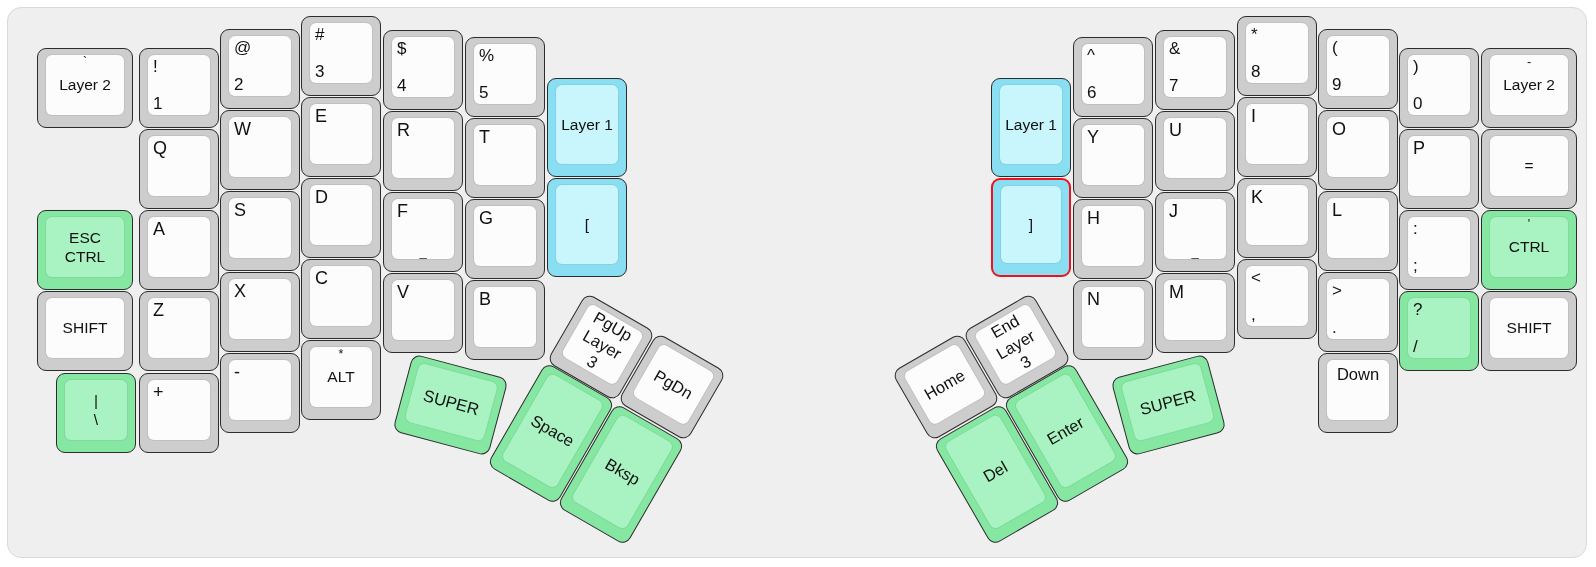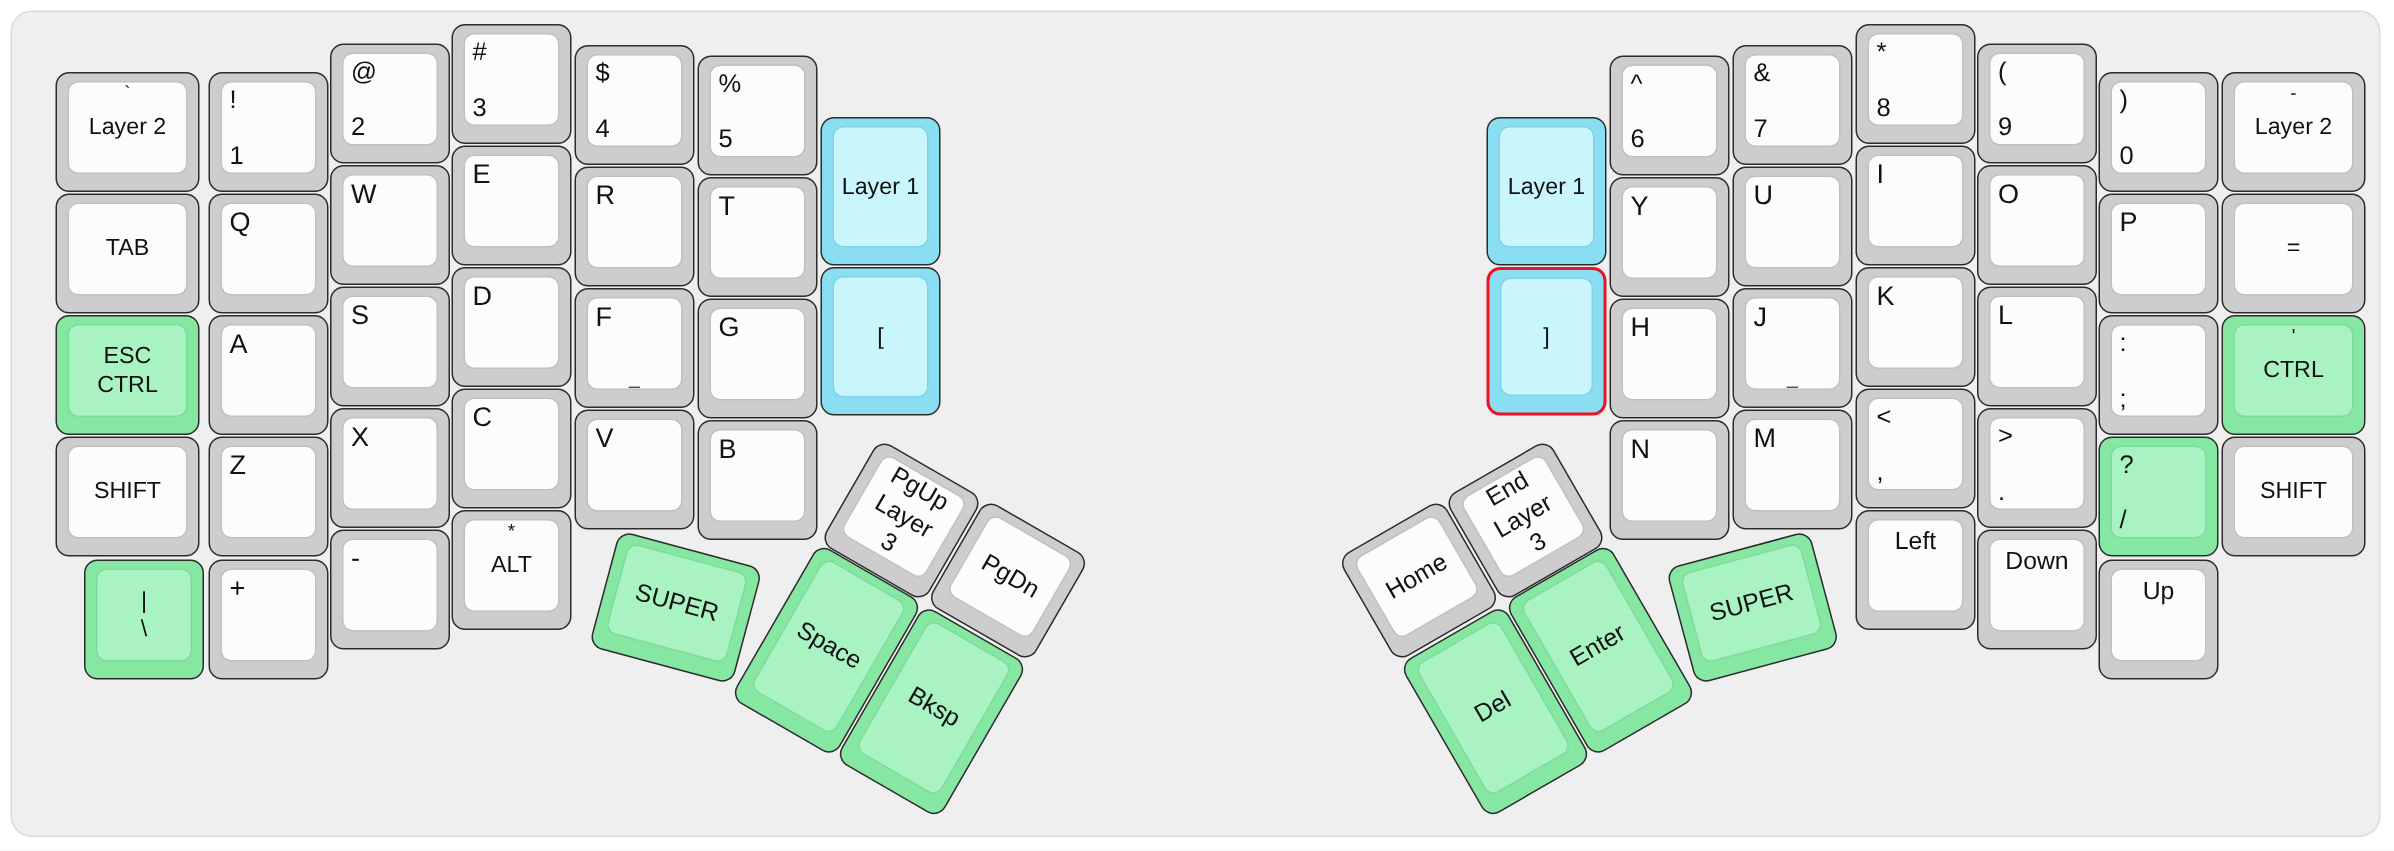--- a/index.html
+++ b/index.html
@@ -54,25 +54,20 @@
 <body>
 
 <div class="panel"></div>
 <div id="board">
     <div class="key white align-center" style="left: 37px; top: 48px; width: 96px; height: 80px;">
       <div class="cap">
         <span class="small">`</span>
         <span class="legend">Layer 2</span>
       </div>
     </div>
-    <div class="key white align-center" style="left: 37px; top: 129px; width: 96px; height: 80px;">
-      <div class="cap">
-        <span class="legend">TAB</span>
-      </div>
-    </div>
     <div class="key green align-center" style="left: 37px; top: 210px; width: 96px; height: 80px;">
       <div class="cap">
         <span class="legend">ESC</span>
         <span class="legend">CTRL</span>
       </div>
     </div>
     <div class="key white align-center" style="left: 37px; top: 291px; width: 96px; height: 80px;">
       <div class="cap">
         <span class="legend">SHIFT</span>
       </div>
@@ -309,25 +304,20 @@
       <div class="cap">
         <span class="legend">K</span>
       </div>
     </div>
     <div class="key white align-pair" style="left: 1237px; top: 259px; width: 80px; height: 80px;">
       <div class="cap">
         <span class="legend">&lt;</span>
         <span class="legend">,</span>
       </div>
     </div>
-    <div class="key white align-top" style="left: 1237px; top: 340px; width: 80px; height: 80px;">
-      <div class="cap">
-        <span class="legend">Left</span>
-      </div>
-    </div>
     <div class="key white align-pair" style="left: 1318px; top: 29px; width: 80px; height: 80px;">
       <div class="cap">
         <span class="legend">(</span>
         <span class="legend">9</span>
       </div>
     </div>
     <div class="key white align-corner" style="left: 1318px; top: 110px; width: 80px; height: 80px;">
       <div class="cap">
         <span class="legend">O</span>
       </div>
@@ -362,25 +352,20 @@
     <div class="key white align-pair" style="left: 1399px; top: 210px; width: 80px; height: 80px;">
       <div class="cap">
         <span class="legend">:</span>
         <span class="legend">;</span>
       </div>
     </div>
     <div class="key green align-pair" style="left: 1399px; top: 291px; width: 80px; height: 80px;">
       <div class="cap">
         <span class="legend">?</span>
         <span class="legend">/</span>
-      </div>
-    </div>
-    <div class="key white align-top" style="left: 1399px; top: 373px; width: 80px; height: 80px;">
-      <div class="cap">
-        <span class="legend">Up</span>
       </div>
     </div>
     <div class="key white align-center" style="left: 1481px; top: 48px; width: 96px; height: 80px;">
       <div class="cap">
         <span class="small">-</span>
         <span class="legend">Layer 2</span>
       </div>
     </div>
     <div class="key white align-center" style="left: 1481px; top: 129px; width: 96px; height: 80px;">
       <div class="cap">

